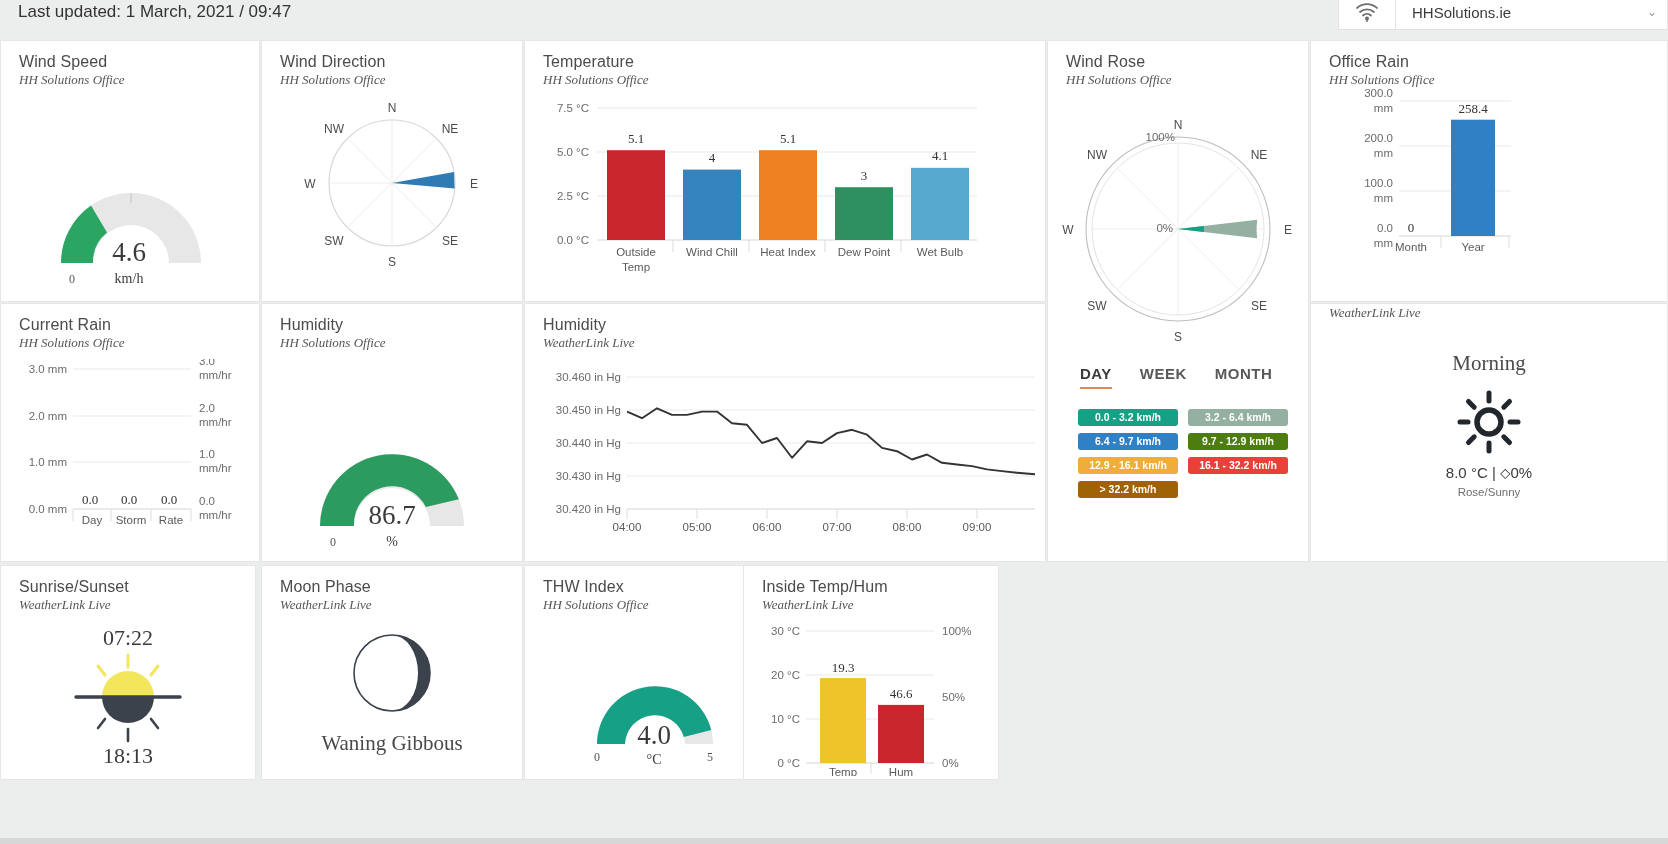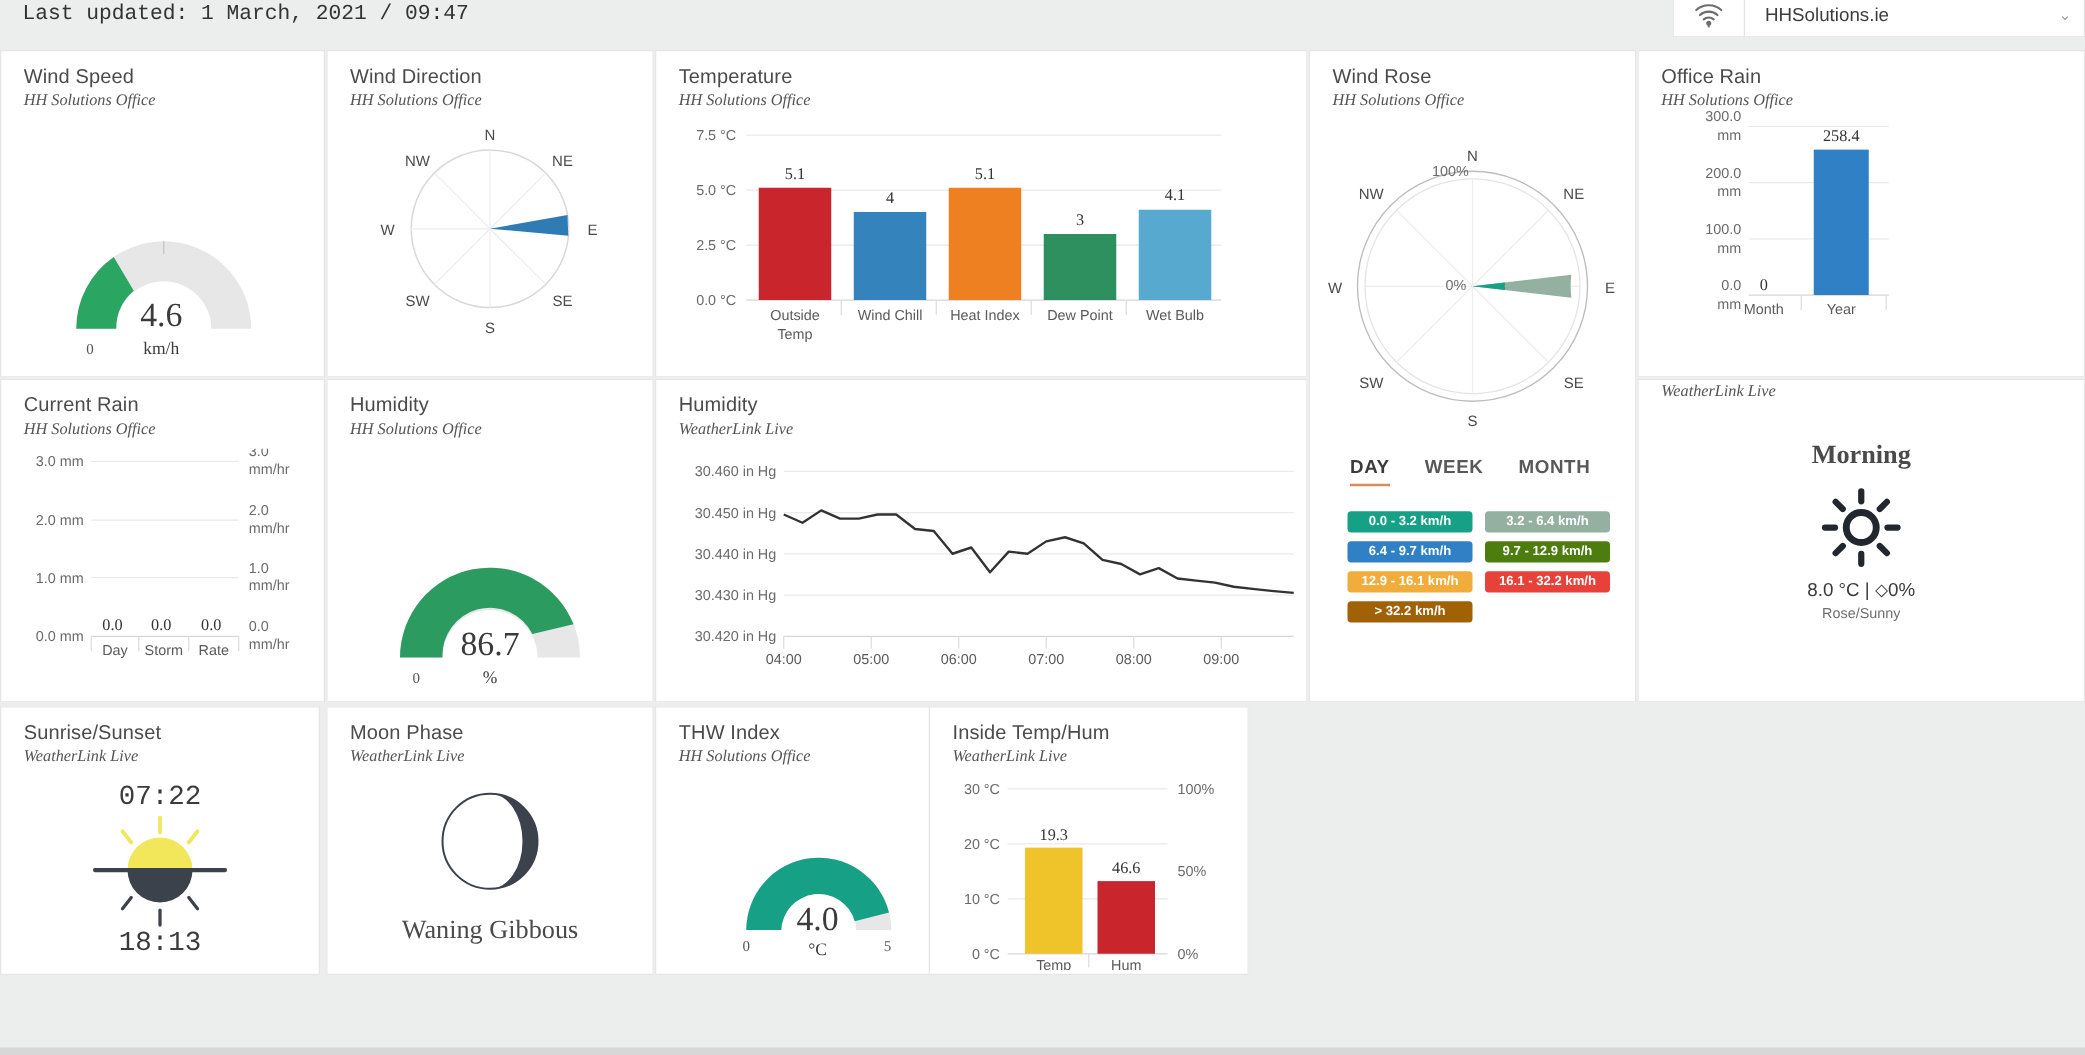--- a/index.html
+++ b/index.html
@@ -11,21 +11,21 @@
   }
   .page { position: relative; width: 1668px; height: 844px; background: #eceded; }
 
   
   .topbar {
     position: absolute; left: 0; top: 0; width: 1668px; height: 40px;
     background: #eceded;
   }
   .last-updated {
     position: absolute; left: 18px; top: 2px;
-    font-family: Liberation Mono, monospace;
+    font-family: Liberation Sans, sans-serif;
     font-size: 17px; color: #333;
   }
   .site-pill {
     position: absolute; right: 0px; top: -6px;
     height: 36px; width: 330px;
     background: #fff; border: 1px solid #e3e3e3;
     display: flex; align-items: center;
   }
   .site-pill .wifi { width: 56px; display: flex; justify-content: center; align-items: center; }
   .site-pill .divider { width: 1px; height: 36px; background: #e3e3e3; }
@@ -81,36 +81,36 @@
   }
   .wr-badge {
     height: 17px; line-height: 17px; text-align: center; border-radius: 3px;
     font-family: "Liberation Sans", sans-serif;
     font-size: 10.5px; font-weight: 700; color: #fff; white-space: nowrap;
     overflow: hidden;
   }
 
   .forecast-period {
     text-align: center; font-family: "Liberation Serif", serif;
-    font-size: 21px; color: #4a4a4a; margin-top: 30px; font-weight: bold;
+    font-size: 21px; color: #4a4a4a; margin-top: 30px;
   }
   .forecast-temp {
     text-align: center; font-family: "Liberation Sans", sans-serif;
     font-size: 15px; color: #3b3b3b; margin-top: 10px;
   }
   .forecast-desc {
     text-align: center; font-family: "Liberation Sans", sans-serif;
     font-size: 11.5px; color: #6f6f6f; margin-top: 4px;
   }
   .moon-label {
     text-align: center; font-family: "Liberation Serif", serif;
     font-size: 21px; color: #4a4a4a;
   }
   .sun-time {
-    text-align: center; font-family: Liberation Mono, monospace;
+    text-align: center; font-family: Liberation Serif, serif;
     font-size: 22px; color: #3b3b3b;
   }
   .bottomstrip {
     position: absolute; left: 0; bottom: 0; width: 1668px; height: 6px;
     background: #d7d7d7;
   }
 </style>
 </head>
 <body>
 

